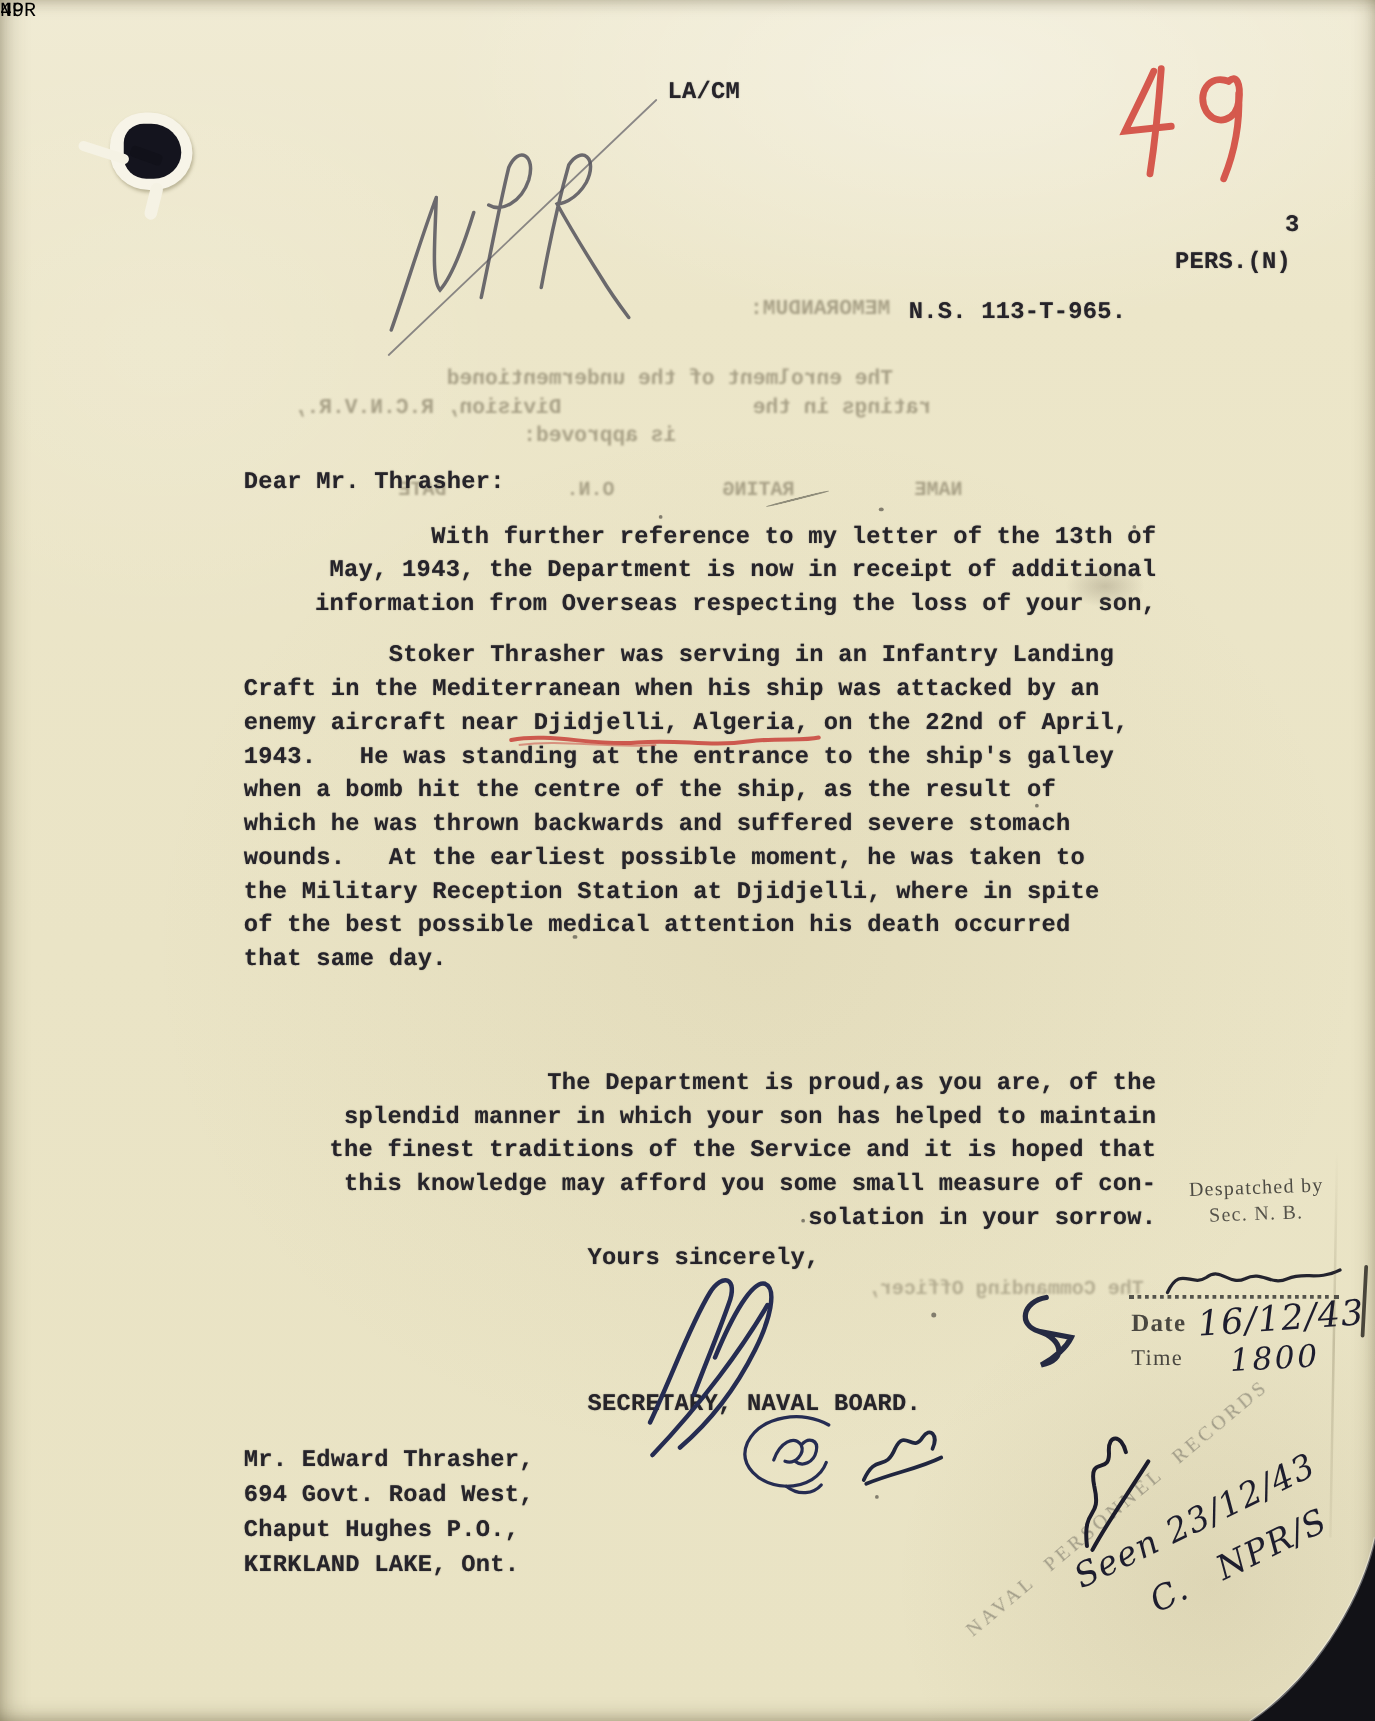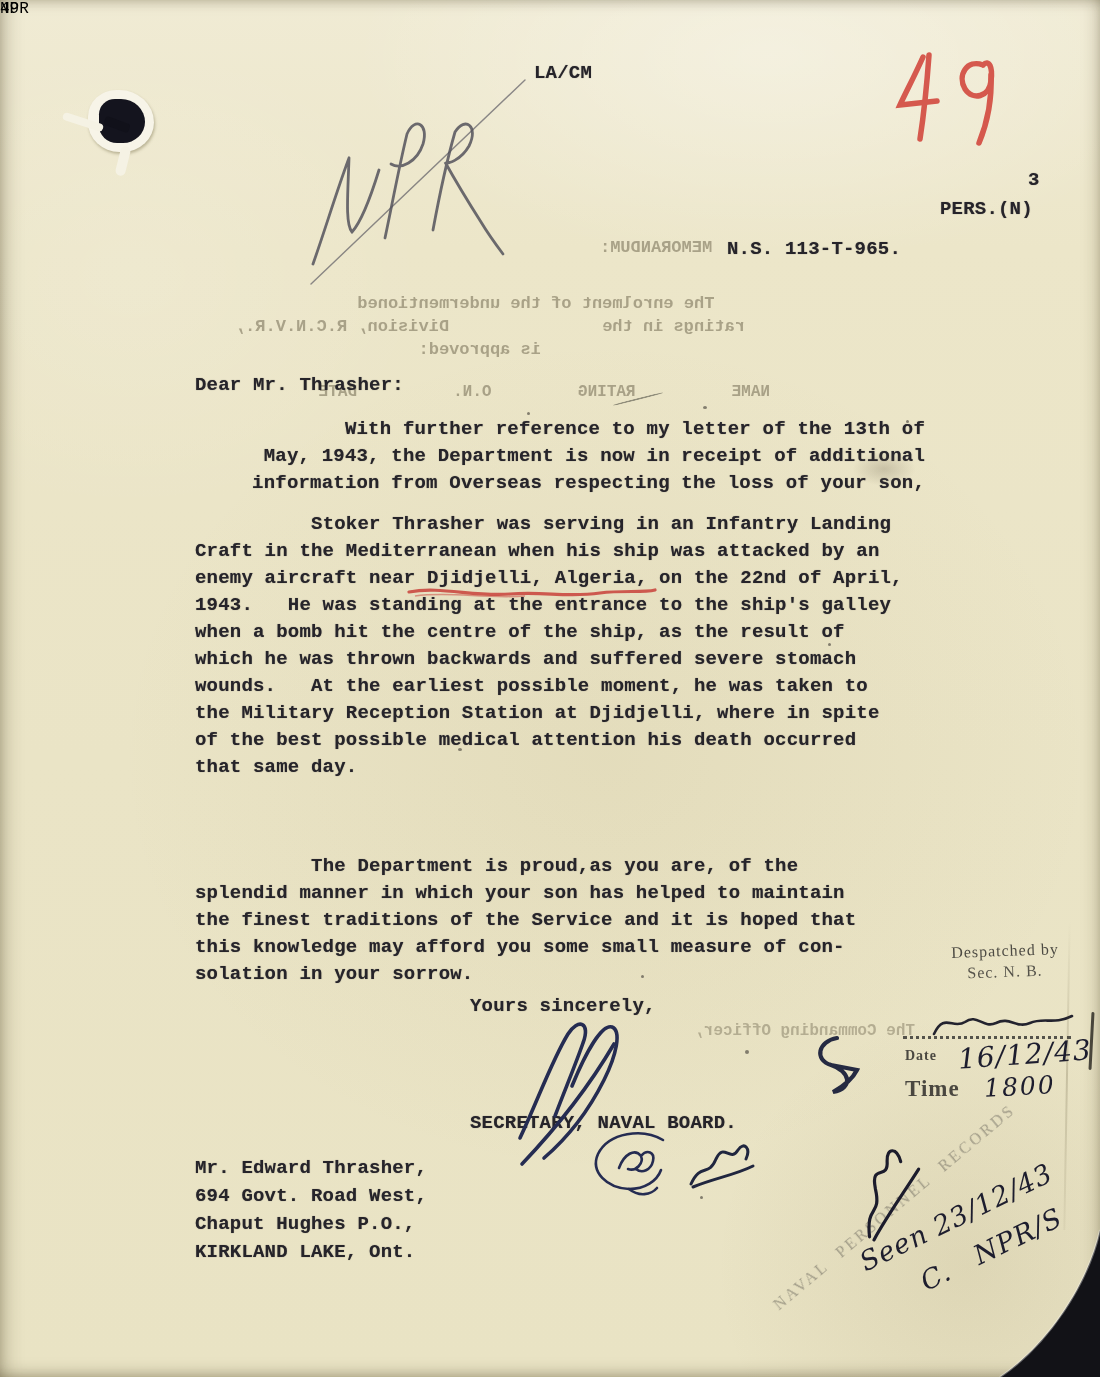--- a/index.html
+++ b/index.html
@@ -82,21 +82,21 @@
 the Military Reception Station at Djidjelli, where in spite
 of the best possible medical attention his death occurred
 that same day.</span></div>
 
   <svg style="left:405px;top:583px;" width="255" height="20" viewBox="0 0 255 20">
     <path d="M 4,9 C 35,3 70,14 105,11 C 140,8 160,15 195,10 C 218,7 238,10 250,7" fill="none" stroke="#c8413a" stroke-width="3.2" stroke-linecap="round" opacity="0.85"></path>
     <path d="M 10,13 C 45,8 80,16 120,13" fill="none" stroke="#c8413a" stroke-width="1.6" opacity="0.5"></path>
   </svg>
 
 
-  <div class="type pre" style="left:195px;top:853px;width:730px;">          The Department is proud,as you are, of the
+  <div class="type pre" style="left:195px;top:853px;width:730px;text-align:right;">          The Department is proud,as you are, of the
 splendid manner in which your son has helped to maintain
 the finest traditions of the Service and it is hoped that
 this knowledge may afford you some small measure of con-
 solation in your sorrow.</div>
 
   <div class="type" style="left:470px;top:993px;">Yours sincerely,</div>
 
   <svg style="left:492px;top:1016px;z-index:5;" width="180" height="150" viewBox="0 0 180 150">
     <g fill="none" stroke="#252c52" stroke-width="3.6" stroke-linecap="round">
       <path d="M 28,122 C 46,84 60,44 76,18 C 86,2 99,6 91,27 C 83,50 72,76 63,100"></path>
@@ -129,23 +129,23 @@
   </svg>
 
   <div class="stamp" style="left:930px;top:942px;width:150px;text-align:center;font-size:16px;letter-spacing:1px;transform:rotate(-2deg);opacity:.9;">Despatched by</div>
   <div class="stamp" style="left:930px;top:963px;width:150px;text-align:center;font-size:16px;letter-spacing:1px;transform:rotate(-2deg);opacity:.85;">Sec. N. B.</div>
 
   <svg style="left:928px;top:1000px;" width="150" height="42" viewBox="0 0 150 42">
     <path d="M 6,34 C 16,12 25,30 37,22 C 49,13 55,29 68,23 C 82,16 88,29 102,23 C 116,17 126,25 144,16" fill="none" stroke="#23232e" stroke-width="2.6" stroke-linecap="round"></path>
   </svg>
   <div style="position:absolute;left:903px;top:1022px;width:168px;height:14px;border-bottom:3px dotted #30302e;opacity:.8;"></div>
 
-  <div class="stamp" style="left:905px;top:1048px;font-size:14px;font-weight:bold;letter-spacing:1px;opacity:.92;">Date</div>
+  <div class="stamp" style="left:905px;top:1048px;font-size:20px;font-weight:bold;letter-spacing:1px;opacity:.92;">Date</div>
   <div class="hand" style="left:958px;top:1038px;font-size:28px;transform:rotate(-4deg);letter-spacing:1px;">16/12/43</div>
-  <div class="stamp" style="left:905px;top:1076px;font-size:23px;font-weight:bold;letter-spacing:1px;opacity:.92;">Time</div>
+  <div class="stamp" style="left:905px;top:1076px;font-size:18px;font-weight:normal;letter-spacing:1px;opacity:.92;">Time</div>
   <div class="hand" style="left:984px;top:1072px;font-size:25px;transform:rotate(-3deg);letter-spacing:2px;">1800</div>
 
   <div class="type pre" style="left:195px;top:1154px;line-height:28px;">Mr. Edward Thrasher,
 694 Govt. Road West,
 Chaput Hughes P.O.,
 KIRKLAND LAKE, Ont.</div>
 
   <div class="stamp" style="left:770px;top:1300px;transform:rotate(-40deg);transform-origin:0 0;font-size:16px;letter-spacing:3px;word-spacing:8px;color:rgba(108,103,92,0.55);filter:blur(0.4px);white-space:nowrap;">NAVAL PERSONNEL RECORDS</div>
 
   <svg style="left:838px;top:1146px;transform:rotate(-33deg);" width="105" height="90" viewBox="0 0 105 90">

